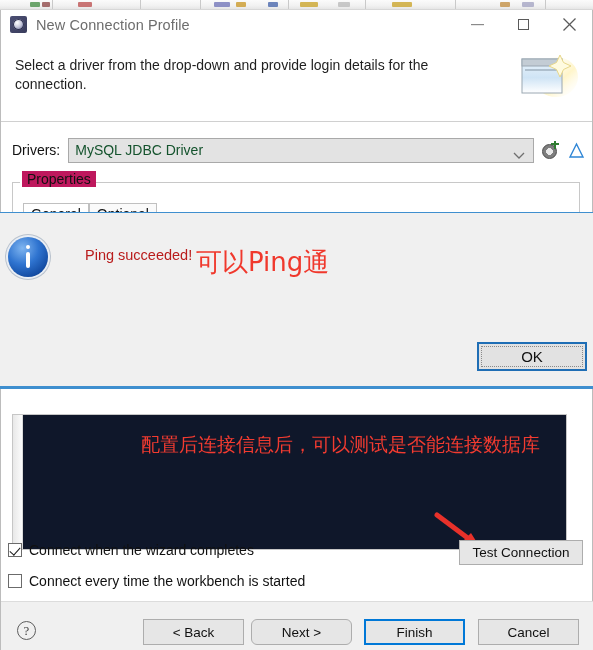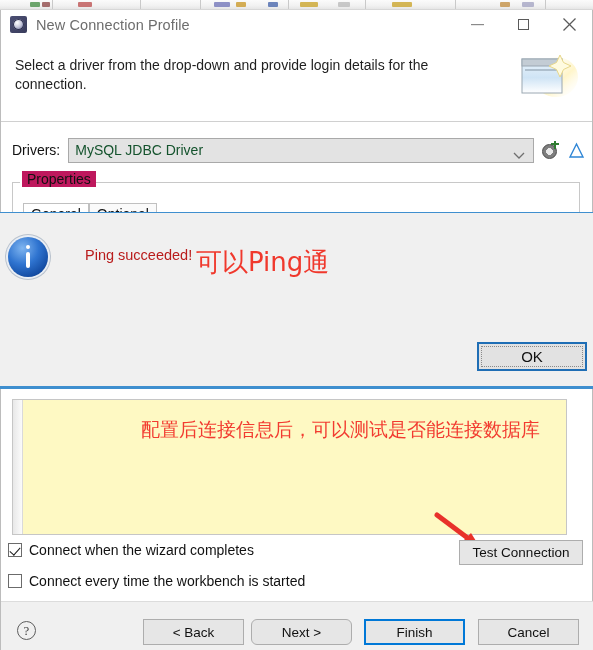--- a/index.html
+++ b/index.html
@@ -107,22 +107,22 @@
   .props-topline-r { position:absolute; left:80px; top:0; right:0; height:1px; background:#c8c8c8; }
   .tabs { position: absolute; left: 10px; top: 21px; display: flex; align-items: flex-end; }
   .tab {
     font-size: 14px; color: #111; padding: 2px 7px 5px 7px; border: 1px solid #c0c0c0;
     border-bottom: none; background: #fafafa;
   }
   .tab.active { background: #ffffff; }
 
   
   .content-panel {
-    position: absolute; left: 11px; top: 389px; width: 555px; height: 136px;
-    background: #fef9c3; border: 1px solid #c6c6c6;
+    position: absolute; left: 11px; top: 404px; width: 555px; height: 136px;
+    background: #0f172a; border: 1px solid #c6c6c6;
     box-shadow: inset 1px 0 0 #f4f4f4;
   }
   .panel-gutter {
     position: absolute; left: 0; top: 0; width: 10px; height: 100%;
     background: linear-gradient(to right,#e8e8e8,#fbfbfb);
     border-right: 1px solid #dadada;
   }
   .anno-red {
     position: absolute; left: 128px; top: 14px; width: 420px;
     color: #f23b30; font-size: 19px; line-height: 30px; font-weight: 500;

